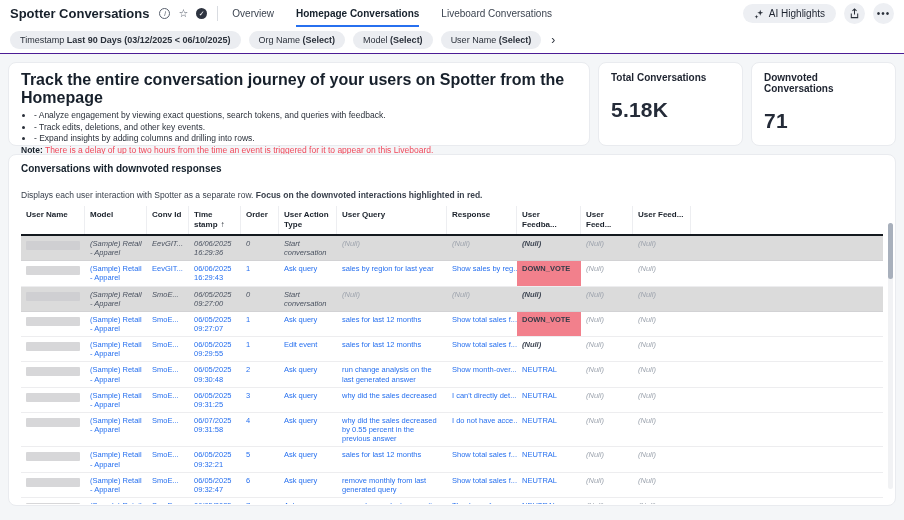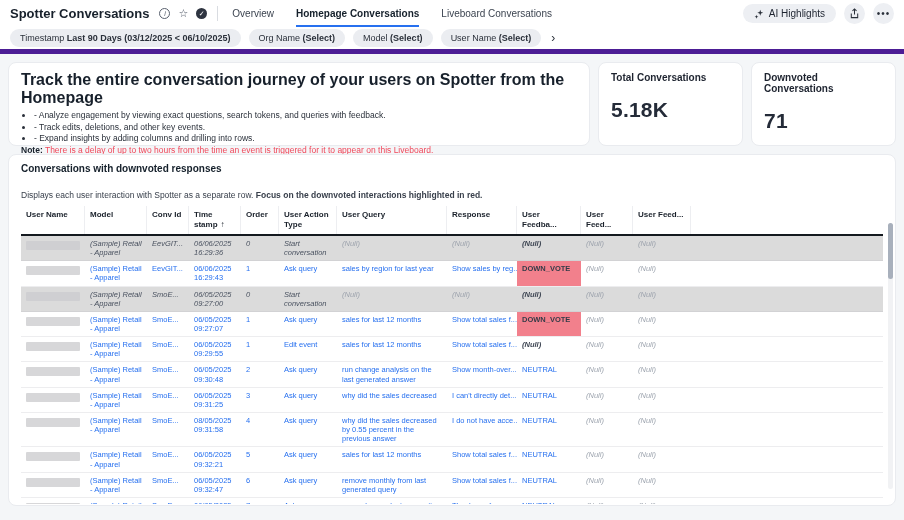--- a/index.html
+++ b/index.html
@@ -17,21 +17,21 @@
   .ico-badge { width: 11px; height: 11px; background: #2E3440; border-radius: 50%; color: #fff; font-size: 7px; display: flex; align-items: center; justify-content: center; }
   .vdiv { width: 1px; height: 15px; background: #D9DCE1; margin: 0 14px 0 10px; }
   .tabs { display: flex; gap: 22px; height: 27px; align-items: stretch; }
   .tab { font-size: 10px; color: #3C4450; display: flex; align-items: center; border-bottom: 2.5px solid transparent; padding-top: 2px; cursor: pointer; white-space: nowrap; }
   .tab.active { font-weight: bold; color: #15202B; border-bottom-color: #2770EF; }
   .topbar-right { margin-left: auto; display: flex; align-items: center; gap: 8px; }
   .pill-btn { display: flex; align-items: center; gap: 5px; background: #EDEFF3; border-radius: 13px; padding: 4px 11px; font-size: 10px; color: #1D232F; cursor: pointer; white-space: nowrap; }
   .round-btn { width: 21px; height: 21px; border-radius: 50%; background: #EDEFF3; display: flex; align-items: center; justify-content: center; cursor: pointer; color: #2A303A; }
   .more-dots { font-size: 10px; letter-spacing: 1px; line-height: 6px; }
   
-  .filterbar { height: 27px; background: #fff; display: flex; align-items: center; gap: 8px; padding: 0 10px; border-bottom: 5px solid #4c1d95; }
+  .filterbar { height: 27px; background: #fff; display: flex; align-items: center; gap: 8px; padding: 0 10px; border-bottom: 1px solid #4c1d95; }
   .chip { background: #EBEDF1; border-radius: 11px; padding: 4px 10px; font-size: 9px; color: #2A303A; cursor: pointer; white-space: nowrap; }
   .chip b { font-weight: bold; }
   .chevron-right { font-size: 12px; color: #2A303A; cursor: pointer; margin-left: 2px; }
   
   .main { padding: 8px; }
   .cards-row { display: flex; gap: 8px; }
   .card { background: #fff; border: 1px solid #E9EBEF; border-radius: 8px; }
   .info-card { flex: 1; height: 84px; padding: 8px 12px; }
   .info-title { font-size: 16px; font-weight: bold; color: #17202B; margin-bottom: 3px; }
   .info-card ul { margin: 0 0 1px 0; padding-left: 13px; }
@@ -268,21 +268,21 @@
             <div class="td null">(Null)</div>
             <div class="td null">(Null)</div>
             <div class="td"></div>
           </div>
           <div class="tr">
             <div class="td">
               <div class="redact"></div>
             </div>
             <div class="td">(Sample) Retail - Apparel</div>
             <div class="td">SmoE...</div>
-            <div class="td">08/05/2025 09:31:58</div>
+            <div class="td">06/07/2025 09:31:58</div>
             <div class="td">4</div>
             <div class="td">Ask query</div>
             <div class="td">why did the sales decreased by 0.55 percent in the previous answer</div>
             <div class="td oneline">I do not have acce...</div>
             <div class="td neutral">NEUTRAL</div>
             <div class="td null">(Null)</div>
             <div class="td null">(Null)</div>
             <div class="td"></div>
           </div>
           <div class="tr">

